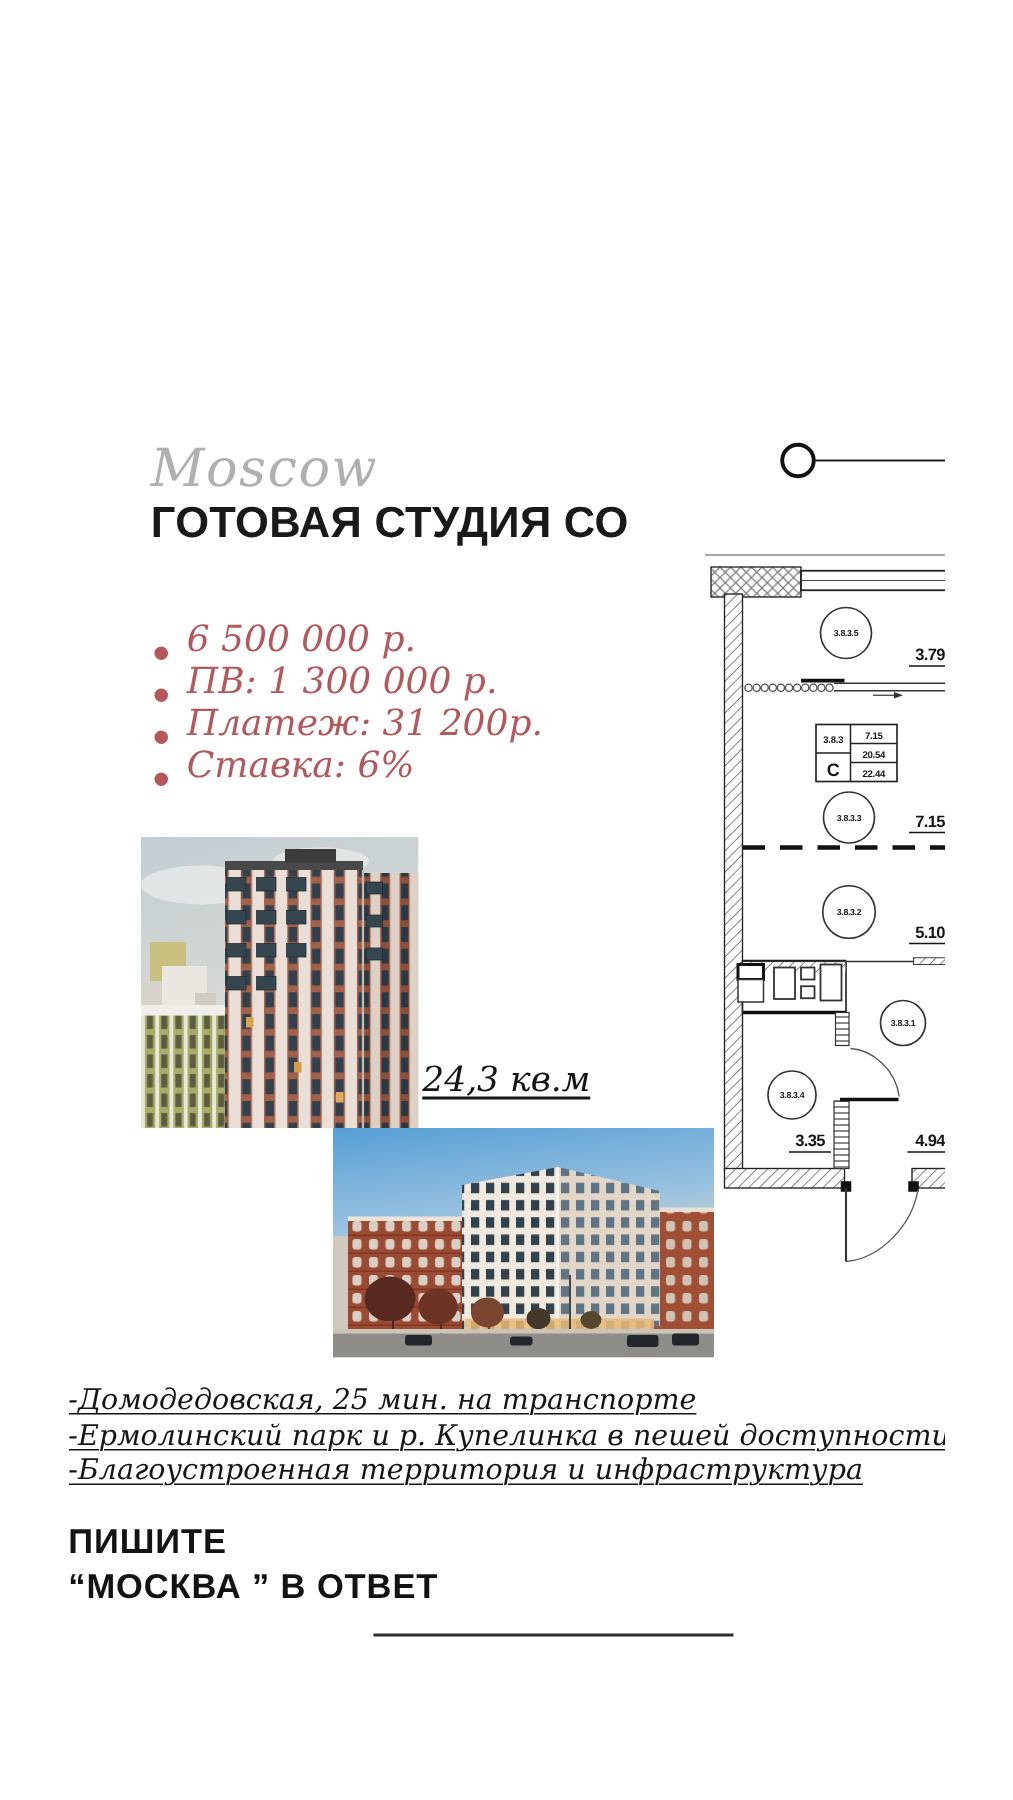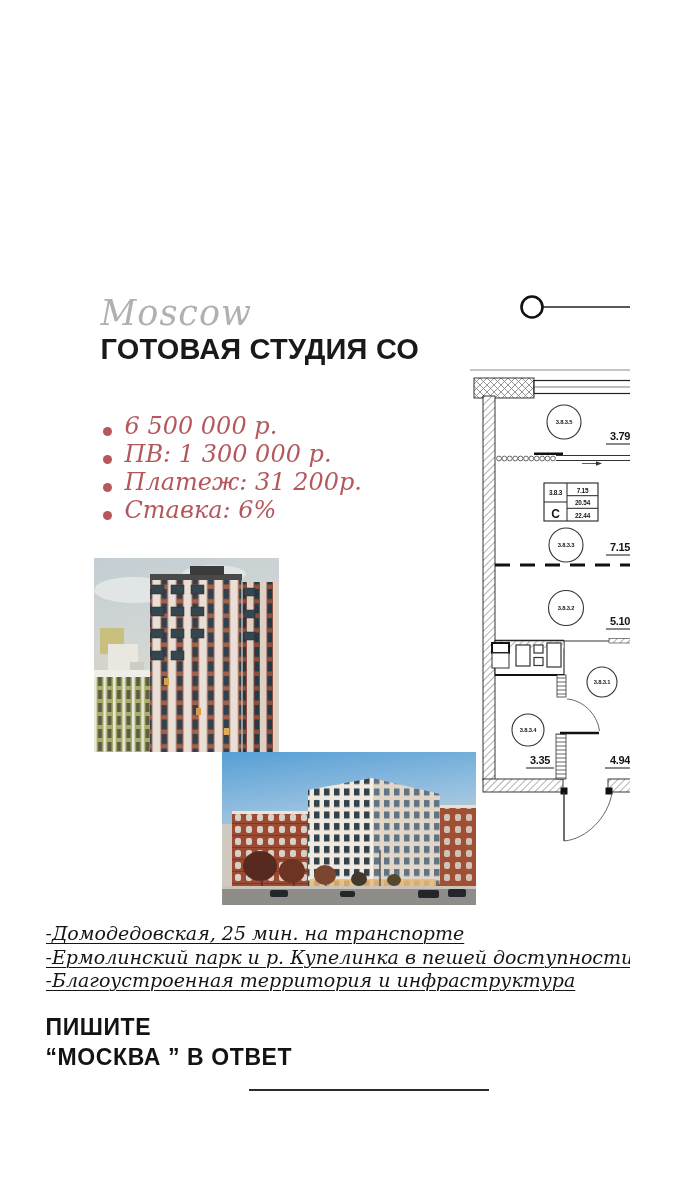--- a/index.html
+++ b/index.html
@@ -14,21 +14,21 @@
     left:55px; top:294px;
     font:italic 500 35px/38px "DejaVu Serif", serif;
     color:#b1afaf; letter-spacing:1px;
   }
   .title {
     left:55px; top:331px; width:340px; margin:0;
     font:700 29px/36px "Liberation Sans", sans-serif;
     color:#191919; letter-spacing:0.2px;
   }
   .bullets { left:55px; top:412px; list-style:none; margin:0; padding:0; }
-  .bullets li { display:flex; align-items:center; height:28px; }
+  .bullets li { display:flex; align-items:flex-end; height:28px; }
   .dot {
     width:9px; height:9px; border-radius:50%; background:#b4585c;
     margin:11px 13px 0 2px; flex:0 0 9px;
   }
   .bullet-text {
     font:italic 24px/28px "DejaVu Serif", serif;
     color:#b4585c; white-space:nowrap;
   }
 
   .photo { display:block; }
@@ -144,20 +144,21 @@
         <rect x="77" y="93" width="13" height="9"></rect>
       <rect x="150" y="30" width="11" height="8"></rect>
         <rect x="150" y="52" width="11" height="8"></rect>
         <rect x="150" y="74" width="11" height="8"></rect>
     </g>
     <rect x="70" y="120" width="5" height="7" fill="#daa24f"></rect>
     <rect x="102" y="150" width="5" height="7" fill="#d89b49"></rect>
     <rect x="130" y="170" width="5" height="7" fill="#e0ac5a"></rect>
   </svg>
 
+  <div class="abs area-label">24,3 кв.м</div>
 
   <svg class="abs photo photo2" width="254" height="153" viewBox="0 0 254 153">
     <defs>
       <linearGradient id="sky2" x1="0" y1="0" x2="0.2" y2="1">
         <stop offset="0" stop-color="#569fd6"></stop>
           <stop offset="0.45" stop-color="#9cc3e0"></stop>
         <stop offset="0.8" stop-color="#e8d3b4"></stop>
           <stop offset="1" stop-color="#f6ddb0"></stop>
       </linearGradient>
       <pattern id="bw1" width="11" height="12" patternUnits="userSpaceOnUse">

